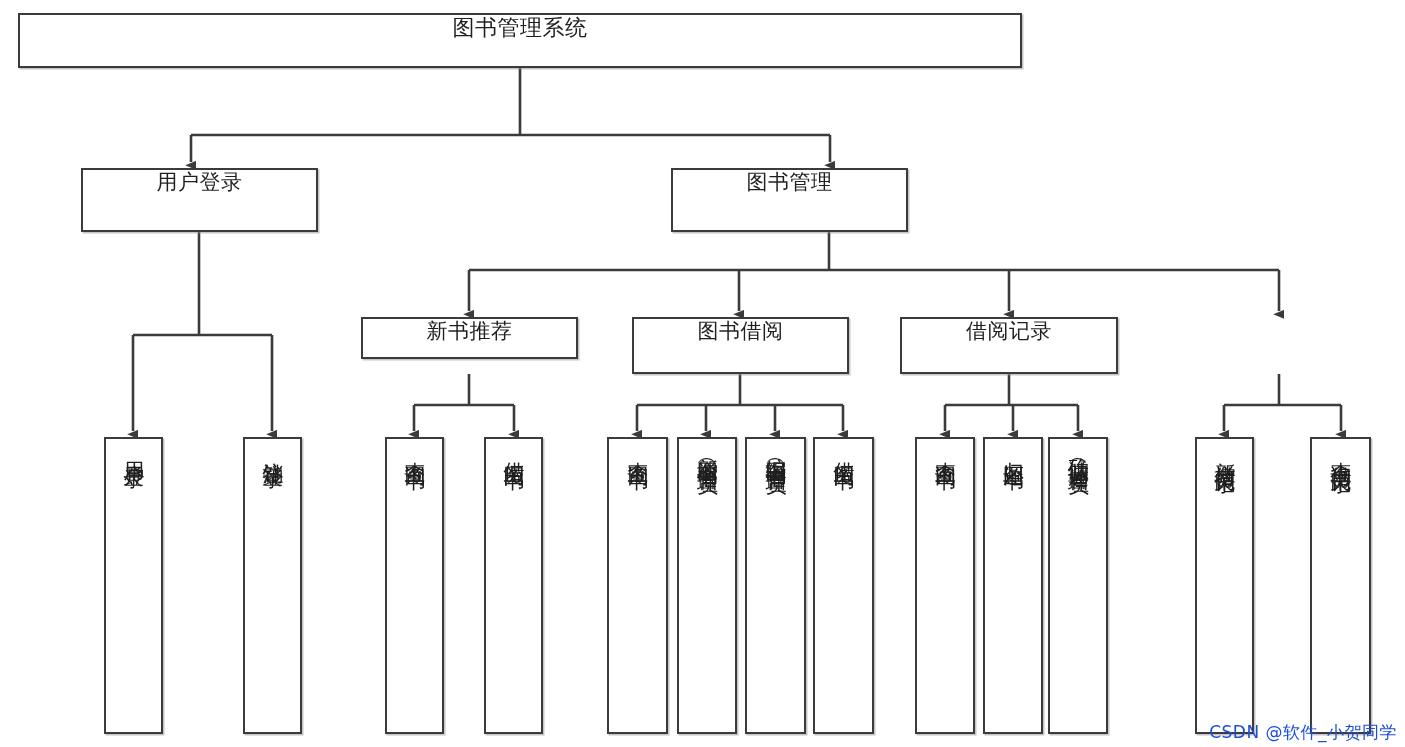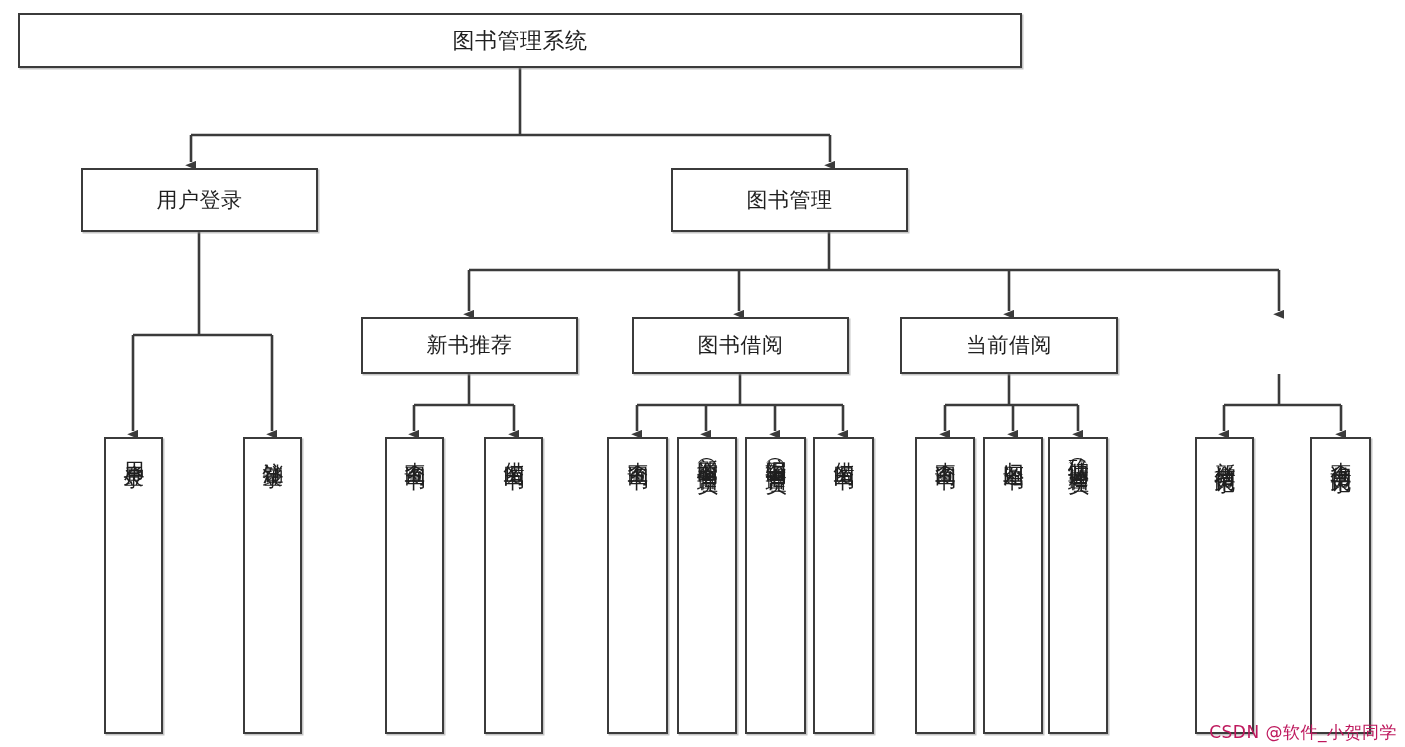--- a/index.html
+++ b/index.html
@@ -20,21 +20,20 @@
     left:0; top:0;
     width:1405px; height:747px;
     pointer-events:none;
   }
   .node{
     position:absolute;
     box-sizing:border-box;
     background:#ffffff;
     border:2.5px solid #3b3b3b;
     display:flex;
-    align-items:center;
     justify-content:center;
     box-shadow:1.5px 1.5px 0 rgba(150,150,150,.55);
   }
   .node .lbl{
     display:block;
     font-size:21px;
     line-height:1.18;
     letter-spacing:.5px;
     color:#1f1f1f;
     white-space:pre;
@@ -54,21 +53,21 @@
     letter-spacing:2.5px;
     line-height:1;
     white-space:nowrap;
   }
   .node.leaf.tall-text{padding-top:2px;}
   .watermark{
     position:absolute;
     right:8px;
     bottom:3px;
     font-size:17px;
-    color:#be185d;
+    color:#1d4ed8;
     letter-spacing:.5px;
     white-space:nowrap;
     user-select:none;
   }
 </style>
 </head>
 <body>
 
 <div id="canvas">
 
@@ -128,28 +127,28 @@
     <span class="lbl">图书管理系统</span>
   </div>
 
   <div class="node lvl2" style="left:81px; top:168px; width:237px; height:64px;">
     <span class="lbl">用户登录</span>
   </div>
   <div class="node lvl2" style="left:671px; top:168px; width:237px; height:64px;">
     <span class="lbl">图书管理</span>
   </div>
 
-  <div class="node lvl3" style="left:361px; top:317px; width:217px; height:57px;">
+  <div class="node lvl3" style="left:361px; top:317px; width:217px; height:42px;">
     <span class="lbl">新书推荐</span>
   </div>
   <div class="node lvl3" style="left:632px; top:317px; width:217px; height:57px;">
     <span class="lbl">图书借阅</span>
   </div>
   <div class="node lvl3" style="left:900px; top:317px; width:218px; height:57px;">
-    <span class="lbl">当前借阅</span>
+    <span class="lbl">借阅记录</span>
   </div>
 
   <div class="node leaf" style="left:104px; top:437px; width:59px; height:297px;">
     <span class="lbl">用户登录</span>
   </div>
   <div class="node leaf" style="left:243px; top:437px; width:59px; height:297px;">
     <span class="lbl">注销登录</span>
   </div>
 
   <div class="node leaf" style="left:385px; top:437px; width:59px; height:297px;">

